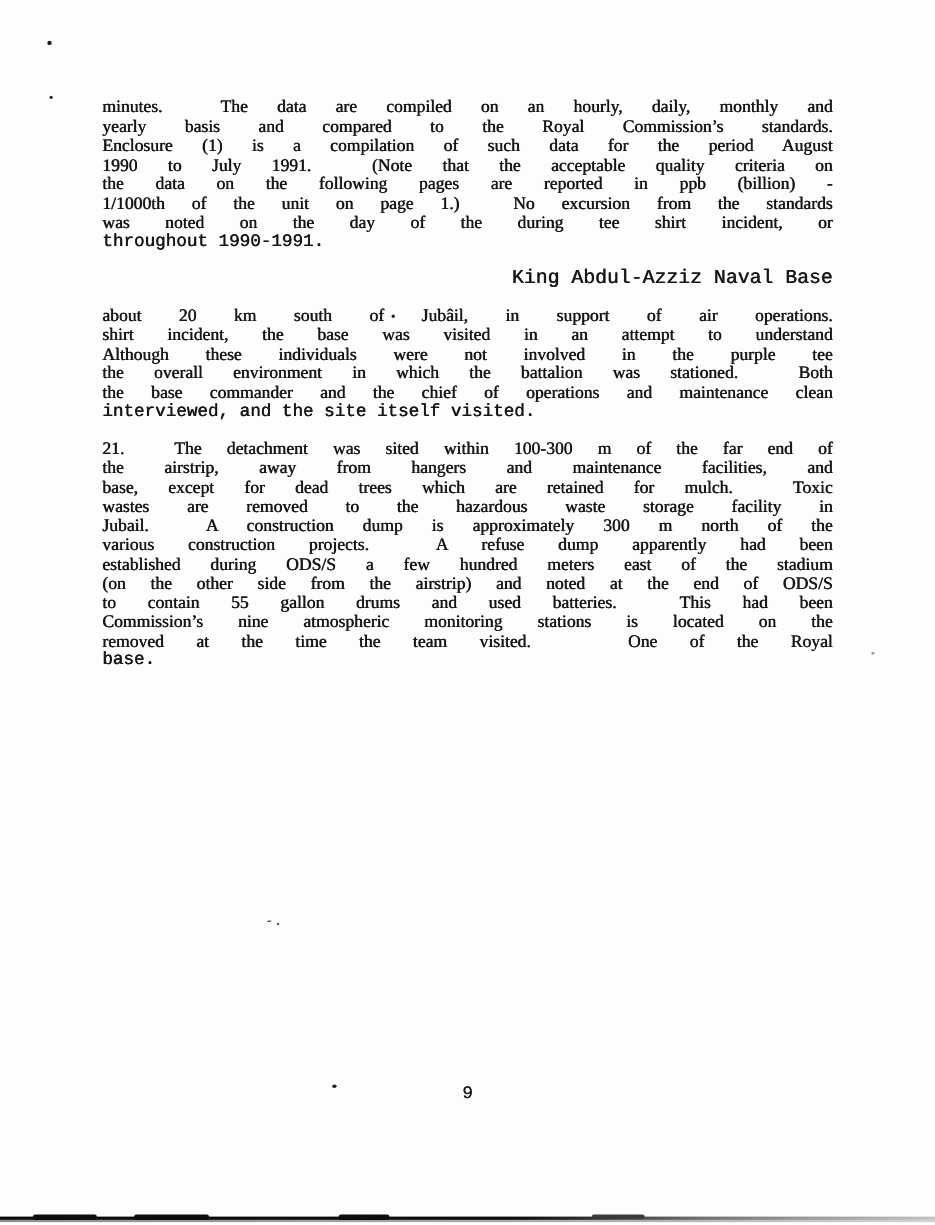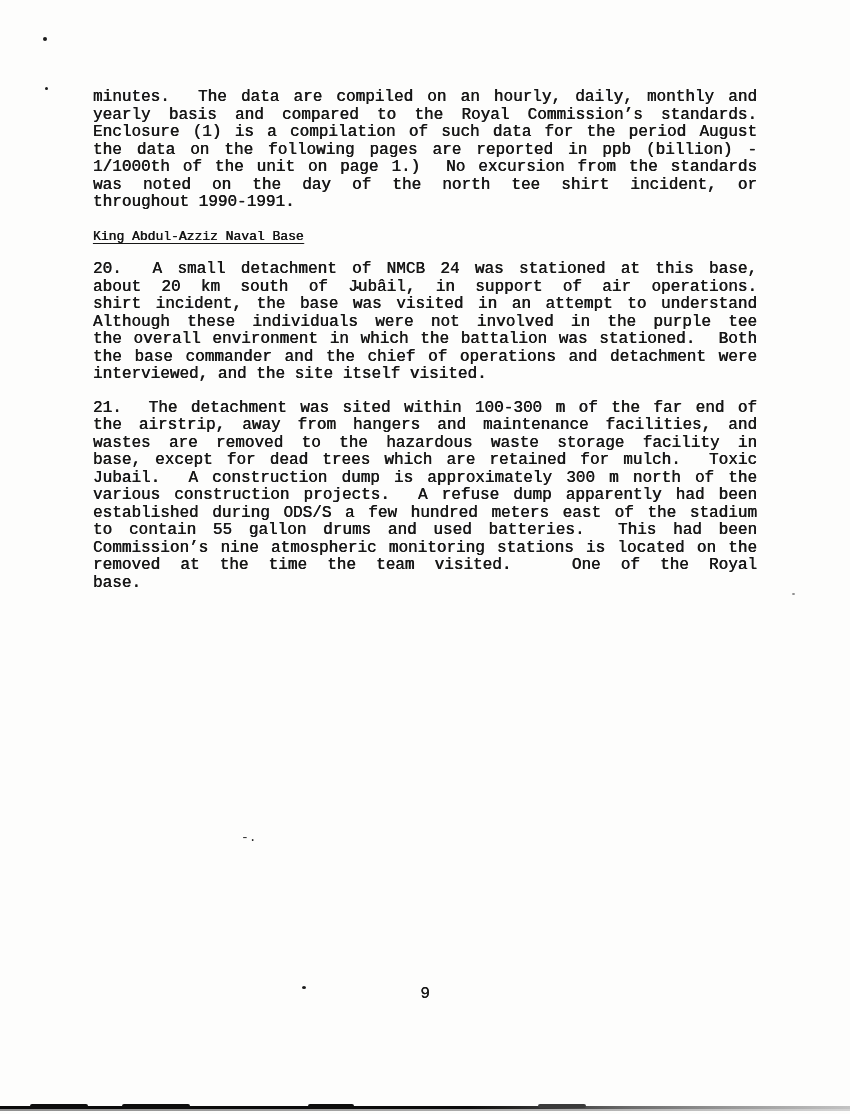--- a/index.html
+++ b/index.html
@@ -25,32 +25,33 @@
     line-height: 17.5px;
     
     text-shadow: 0.35px 0 0 currentColor, -0.25px 0 0 rgba(0,0,0,0.35);
   }
   .para { margin: 0 0 16px 0; }
   .para:last-child { margin-bottom: 0; }
   .jl {
     text-align: justify;
     text-align-last: justify;
     white-space: normal;
+    font-family: Liberation Serif, serif;
   }
   .ll {
     text-align: center;
     text-align-last: left;
   }
   .doc-heading {
     margin: 0 0 16px 0;
-    font-size: 13px;
+    font-size: 18px;
     font-weight: normal;
     line-height: 17.5px;
-    text-decoration: underline;
     text-underline-offset: 3px;
+    text-align: right;
   }
   .page-number {
     position: absolute;
     left: 0;
     top: 986px;
     width: 850px;
     text-align: center;
     font-size: 16px;
     line-height: 17.5px;
     text-shadow: 0.35px 0 0 currentColor;
@@ -116,46 +117,47 @@
   <div class="speck speck-3"></div>
   <div class="speck speck-4"></div>
   <div class="speck speck-5"></div>
 
   <div class="text-column">
 
     <div class="para">
       <div class="jl">minutes.&nbsp; The data are compiled on an hourly, daily, monthly and</div>
       <div class="jl">yearly basis and compared to the Royal Commission’s standards.</div>
       <div class="jl">Enclosure (1) is a compilation of such data for the period August</div>
+      <div class="jl">1990 to July 1991.&nbsp; (Note that the acceptable quality criteria on</div>
       <div class="jl">the data on the following pages are reported in ppb (billion) -</div>
       <div class="jl">1/1000th of the unit on page 1.)&nbsp; No excursion from the standards</div>
-      <div class="jl">was noted on the day of the north tee shirt incident, or</div>
+      <div class="jl">was noted on the day of the during tee shirt incident, or</div>
       <div class="ll">throughout 1990-1991.</div>
     </div>
 
     <div class="doc-heading">King Abdul-Azziz Naval Base</div>
 
     <div class="para">
-      <div class="jl">20.&nbsp; A small detachment of NMCB 24 was stationed at this base,</div>
       <div class="jl">about 20 km south of Jubâil, in support of air operations.</div>
       <div class="jl">shirt incident, the base was visited in an attempt to understand</div>
       <div class="jl">Although these individuals were not involved in the purple tee</div>
       <div class="jl">the overall environment in which the battalion was stationed.&nbsp; Both</div>
-      <div class="jl">the base commander and the chief of operations and detachment were</div>
+      <div class="jl">the base commander and the chief of operations and maintenance clean</div>
       <div class="ll">interviewed, and the site itself visited.</div>
     </div>
 
     <div class="para">
       <div class="jl">21.&nbsp; The detachment was sited within 100-300 m of the far end of</div>
       <div class="jl">the airstrip, away from hangers and maintenance facilities, and</div>
+      <div class="jl">base, except for dead trees which are retained for mulch.&nbsp; Toxic</div>
       <div class="jl">wastes are removed to the hazardous waste storage facility in</div>
-      <div class="jl">base, except for dead trees which are retained for mulch.&nbsp; Toxic</div>
       <div class="jl">Jubail.&nbsp; A construction dump is approximately 300 m north of the</div>
       <div class="jl">various construction projects.&nbsp; A refuse dump apparently had been</div>
       <div class="jl">established during ODS/S a few hundred meters east of the stadium</div>
+      <div class="jl">(on the other side from the airstrip) and noted at the end of ODS/S</div>
       <div class="jl">to contain 55 gallon drums and used batteries.&nbsp; This had been</div>
       <div class="jl">Commission’s nine atmospheric monitoring stations is located on the</div>
       <div class="jl">removed at the time the team visited.&nbsp;&nbsp; One of the Royal</div>
       <div class="ll">base.</div>
     </div>
 
   </div>
 
   <div class="dash-dot-mark">-.</div>
 

